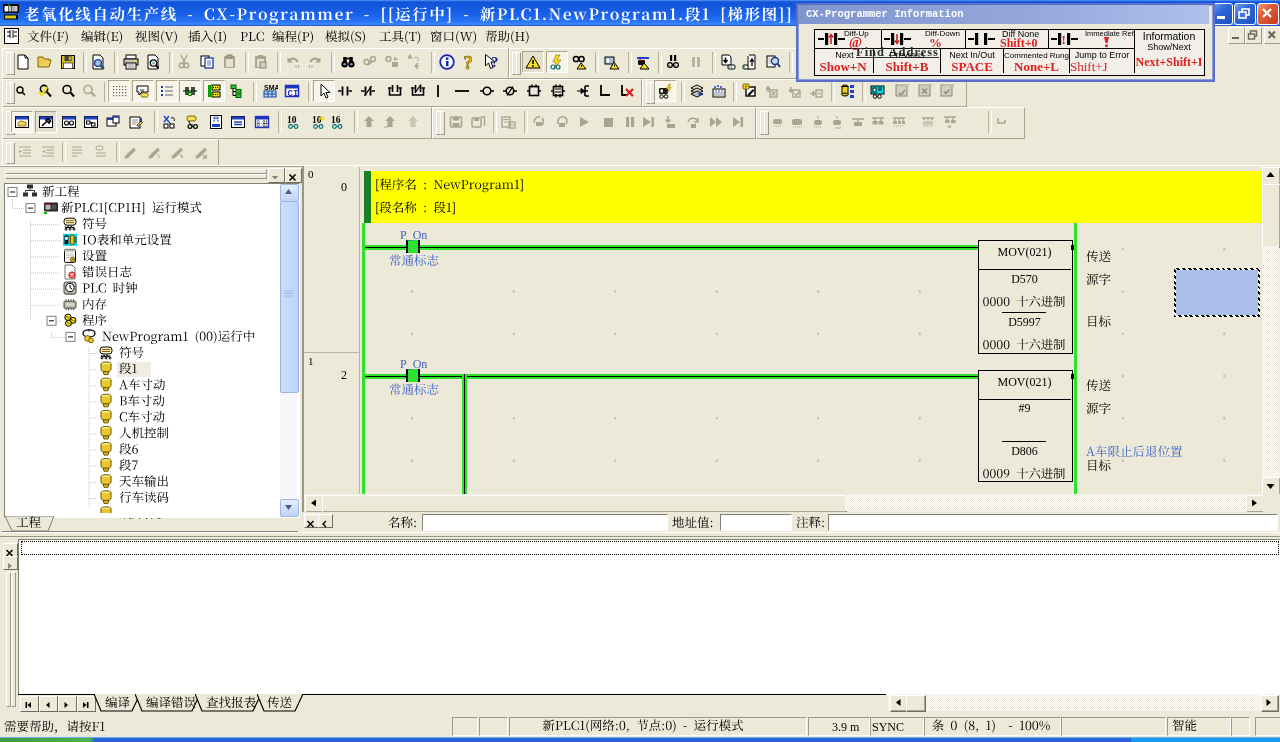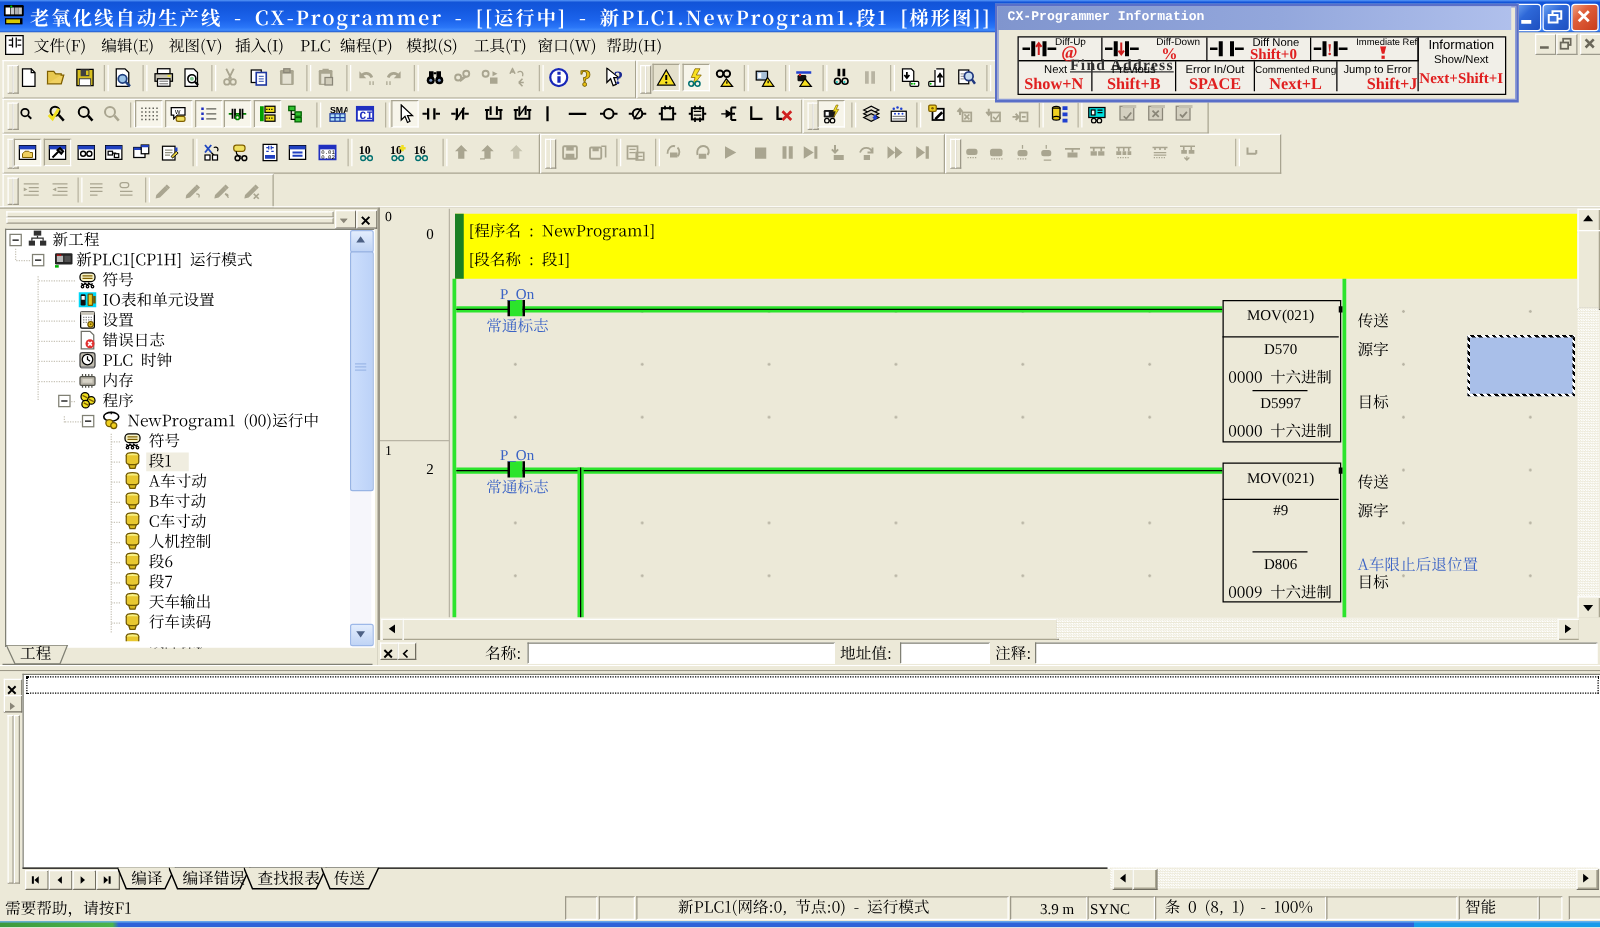--- a/index.html
+++ b/index.html
@@ -1150,26 +1150,26 @@
       <rect x="2.2" y="7.5" width="2.6" height="2.6" fill="#E02020"></rect>
     </svg>
 <div class="abs txt" style="left:1135px;top:30px;font-size:10.5px;color:#000;font-family:'Liberation Sans';width:68px;text-align:center;">Information</div>
 <div class="abs txt" style="left:1135px;top:42px;font-size:9px;color:#000;font-family:'Liberation Sans';width:68px;text-align:center;">Show/Next</div>
 <div class="abs txt" style="left:1135px;top:55px;font-size:12px;color:#E02020;font-family:'Liberation Serif';font-weight:bold;width:68px;text-align:center;">Next+Shift+I</div>
 <div class="abs txt" style="left:856px;top:45px;font-size:12.5px;color:#303030;font-weight:bold;font-family:'Liberation Serif',serif;letter-spacing:1px;text-decoration:underline;">Find Address</div>
 <div class="abs txt" style="left:816px;top:50px;font-size:9px;color:#000;font-family:'Liberation Sans';width:57px;text-align:center;">Next</div>
 <div class="abs txt" style="left:812px;top:59px;font-size:13px;color:#E02020;font-family:'Liberation Serif';font-weight:bold;width:62px;text-align:center;">Show+N</div>
 <div class="abs txt" style="left:874px;top:50px;font-size:9px;color:#000;font-family:'Liberation Sans';width:66px;text-align:center;">Previous</div>
 <div class="abs txt" style="left:874px;top:59px;font-size:13px;color:#E02020;font-family:'Liberation Serif';font-weight:bold;width:66px;text-align:center;">Shift+B</div>
-<div class="abs txt" style="left:941px;top:50px;font-size:9px;color:#000;font-family:'Liberation Sans';width:62px;text-align:center;">Error In/Out</div>
+<div class="abs txt" style="left:941px;top:50px;font-size:9px;color:#000;font-family:'Liberation Sans';width:62px;text-align:center;">Next In/Out</div>
 <div class="abs txt" style="left:941px;top:59px;font-size:13px;color:#E02020;font-family:'Liberation Serif';font-weight:bold;width:62px;text-align:center;">SPACE</div>
 <div class="abs txt" style="left:1004px;top:51px;font-size:8px;color:#000;font-family:'Liberation Sans';width:65px;text-align:center;">Commented Rung</div>
-<div class="abs txt" style="left:1004px;top:59px;font-size:13px;color:#E02020;font-family:'Liberation Serif';font-weight:bold;width:65px;text-align:center;">Next+L</div>
+<div class="abs txt" style="left:1004px;top:59px;font-size:13px;color:#E02020;font-family:'Liberation Serif';font-weight:bold;width:65px;text-align:center;">None+L</div>
 <div class="abs txt" style="left:1070px;top:50px;font-size:9px;color:#000;font-family:'Liberation Sans';width:64px;text-align:center;">Jump to Error</div>
-<div class="abs txt" style="left:1070px;top:59px;font-size:13px;color:#E02020;font-family:'Liberation Serif';font-weight:bold;width:64px;text-align:right;">Shift+J</div>
+<div class="abs txt" style="left:1070px;top:59px;font-size:13px;color:#E02020;font-family:'Liberation Serif';font-weight:normal;width:64px;text-align:left;">Shift+J</div>
 <div class="abs txt" style="left:806px;top:8px;font-size:10.5px;color:#fff;font-family:'Liberation Mono';font-weight:bold;">CX-Programmer Information</div>
 <svg class="abs" style="left:0;top:0;z-index:50;pointer-events:none;" width="1280" height="742">
       <defs>
         <clipPath id="clipTree">
           <rect x="0" y="0" width="300" height="513"></rect>
         </clipPath>
         <clipPath id="clipTitle">
           <rect x="0" y="-20" width="796" height="46"></rect>
         </clipPath>
         <path id="g0" d="M12.3 -12.8C11.9 -12.1 11.4 -11.3 10.7 -10.6C10.1 -11.1 9.3 -11.8 9.3 -11.8L8.3 -10.5H7.4V-12.6C7.7 -12.6 7.8 -12.8 7.9 -13L5.5 -13.2V-10.5H1.8L1.9 -10.1H5.5V-7.6H0.6L0.7 -7.1H7.5C7.1 -6.8 6.7 -6.4 6.2 -6L4.5 -6.2V-4.7C3.2 -3.7 1.7 -2.9 0.2 -2.1L0.4 -1.9C1.8 -2.4 3.2 -3 4.5 -3.7V-0.6C4.5 0.8 5.1 1.1 7.1 1.1H9.6C13.3 1.1 14.1 0.8 14.1 -0.1C14.1 -0.4 13.9 -0.6 13.3 -0.8L13.3 -2.7H13.1C12.8 -1.8 12.5 -1.1 12.3 -0.9C12.2 -0.7 12 -0.6 11.7 -0.6C11.4 -0.6 10.6 -0.6 9.7 -0.6H7.2C6.4 -0.6 6.3 -0.7 6.3 -1V-2.6C8.5 -3 10.8 -3.7 12.2 -4.4C12.7 -4.2 13 -4.3 13.2 -4.4L11.3 -5.9C10.2 -5 8.2 -3.8 6.3 -3V-4.7C7.5 -5.5 8.6 -6.3 9.6 -7.1H14.5C14.7 -7.1 14.8 -7.2 14.9 -7.4C14.2 -8 13.2 -8.8 13.2 -8.8L12.2 -7.6H10.1C11.6 -8.8 12.8 -10.1 13.7 -11.3C14.1 -11.2 14.3 -11.3 14.4 -11.4ZM7.4 -10.1H10.4C9.6 -9.3 8.8 -8.4 8 -7.6H7.4Z"></path>

